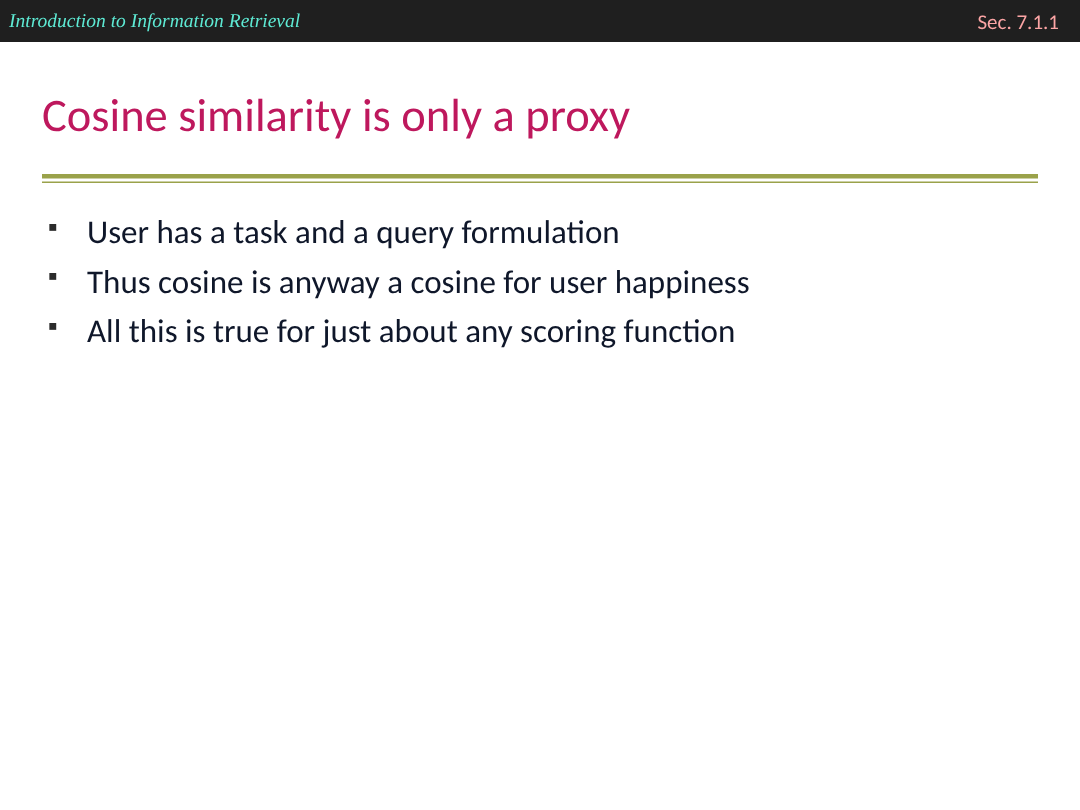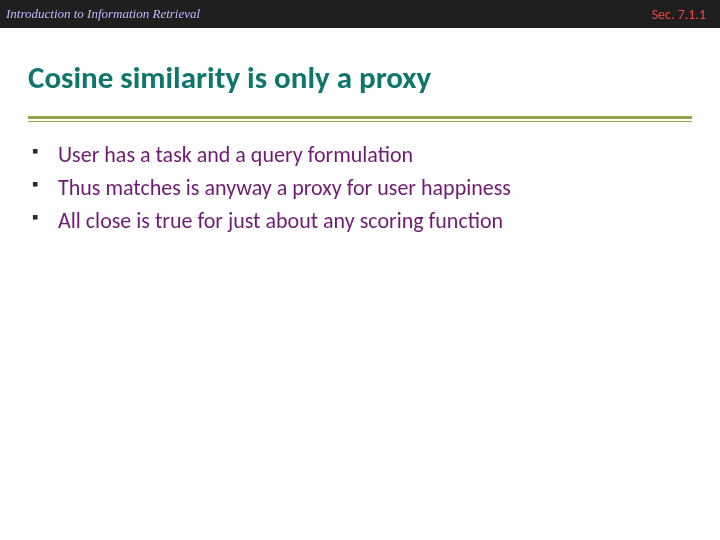--- a/index.html
+++ b/index.html
@@ -1,28 +1,28 @@
 <!DOCTYPE html>
 <html><head>
 <meta charset="utf-8">
 <style>
   * { margin: 0; padding: 0; box-sizing: border-box; }
   html, body { width: 720px; height: 540px; font-family: Calibri, Arial, sans-serif; background: #fff; overflow: hidden; }
   .slide { width: 720px; height: 540px; position: relative; }
   .topbar { width: 100%; height: 28px; background: #1f1f1f; display: flex; align-items: center; justify-content: space-between; padding: 0 14px 0 6px; }
-  .topbar-left { color: #c4b5fd; font-style: italic; font-size: 13px; font-family: Georgia, 'Times New Roman', serif; }
-  .topbar-right { color: #ef4444; font-size: 14px; font-family: Calibri, Arial, sans-serif; }
+  .topbar-left { color: #5eead4; font-style: italic; font-size: 13px; font-family: Georgia, 'Times New Roman', serif; }
+  .topbar-right { color: #fca5a5; font-size: 14px; font-family: Calibri, Arial, sans-serif; }
   .title-wrap { padding: 30px 28px 8px 28px; }
-  .title { font-size: 31px; color: #0f766e; font-weight: 700; }
+  .title { font-size: 31px; color: #be185d; font-weight: 400; }
   .rule { margin: 12px 28px 0 28px; height: 4px; position: relative; }
   .rule .thick { position: absolute; left: 0; right: 0; top: 0; height: 3px; background: #9aa24a; }
   .rule .thin { position: absolute; left: 0; right: 0; top: 5px; height: 1px; background: #9aa24a; }
   .body { padding: 20px 30px 0 30px; }
   ul.bullets { list-style: none; }
-  ul.bullets li { position: relative; padding-left: 28px; font-size: 22px; line-height: 1.32; color: #701a75; margin-bottom: 4px; }
+  ul.bullets li { position: relative; padding-left: 28px; font-size: 22px; line-height: 1.32; color: #0f172a; margin-bottom: 4px; }
   ul.bullets li::before { content: "▪"; position: absolute; left: 2px; top: 0; font-size: 18px; color: #2b2b2b; }
   .italic-k { font-style: italic; }
 </style>
 </head>
 <body>
 
 <div class="slide">
 
   <div class="topbar">
     <span class="topbar-left">Introduction to Information Retrieval</span>
@@ -33,18 +33,18 @@
     <h1 class="title">Cosine similarity is only a proxy</h1>
   </div>
   <div class="rule">
     <div class="thick"></div>
     <div class="thin"></div>
   </div>
 
   <div class="body">
     <ul class="bullets">
       <li>User has a task and a query formulation</li>
-      <li>Thus matches is anyway a proxy for user happiness</li>
-      <li>All close is true for just about any scoring function</li>
+      <li>Thus cosine is anyway a cosine for user happiness</li>
+      <li>All this is true for just about any scoring function</li>
     </ul>
   </div>
 
 </div>
 
 </body></html>

